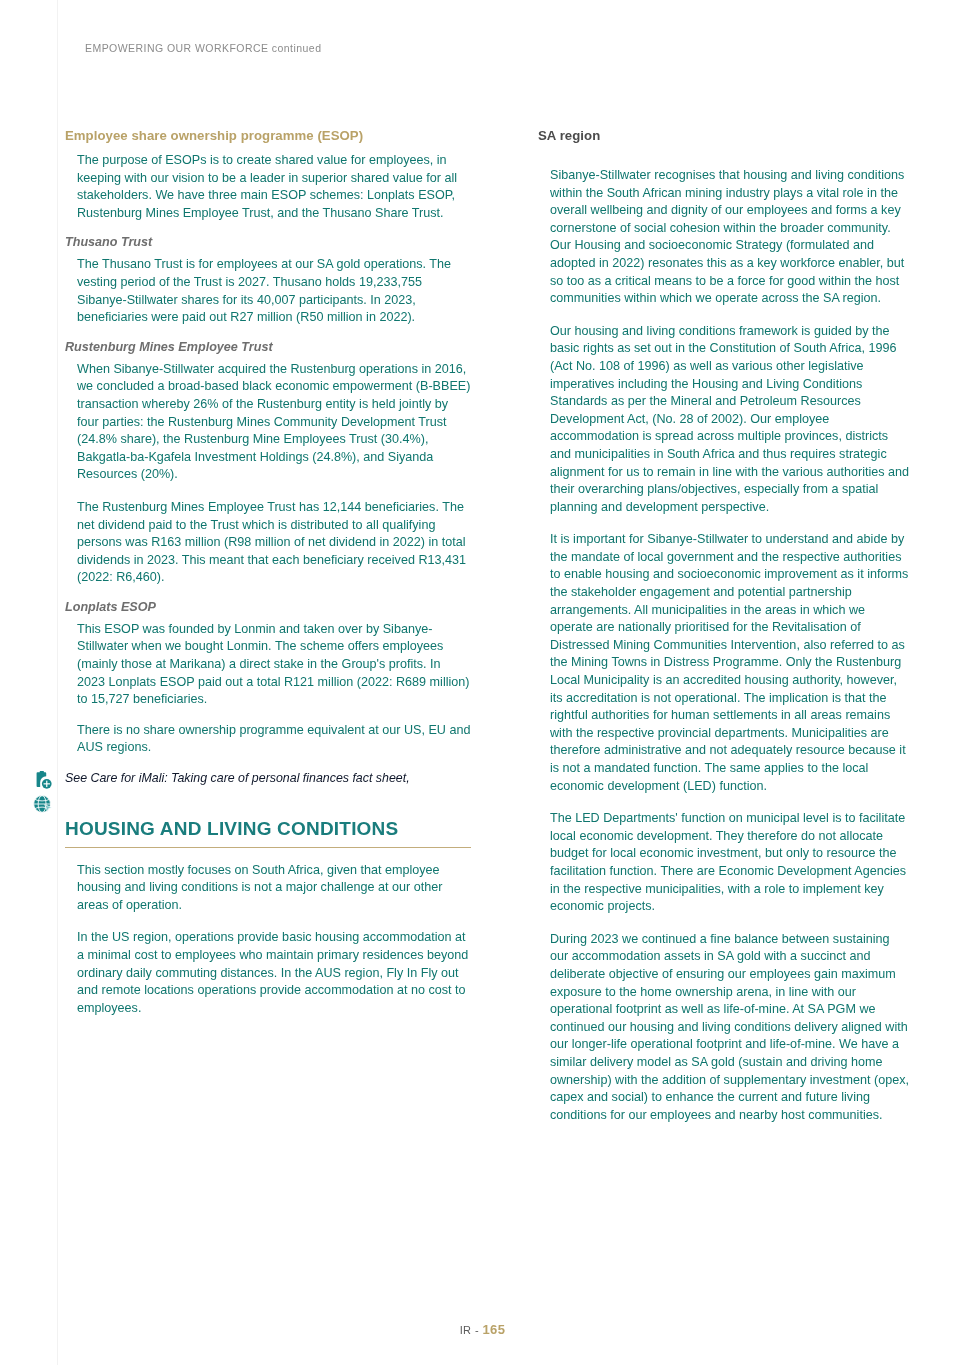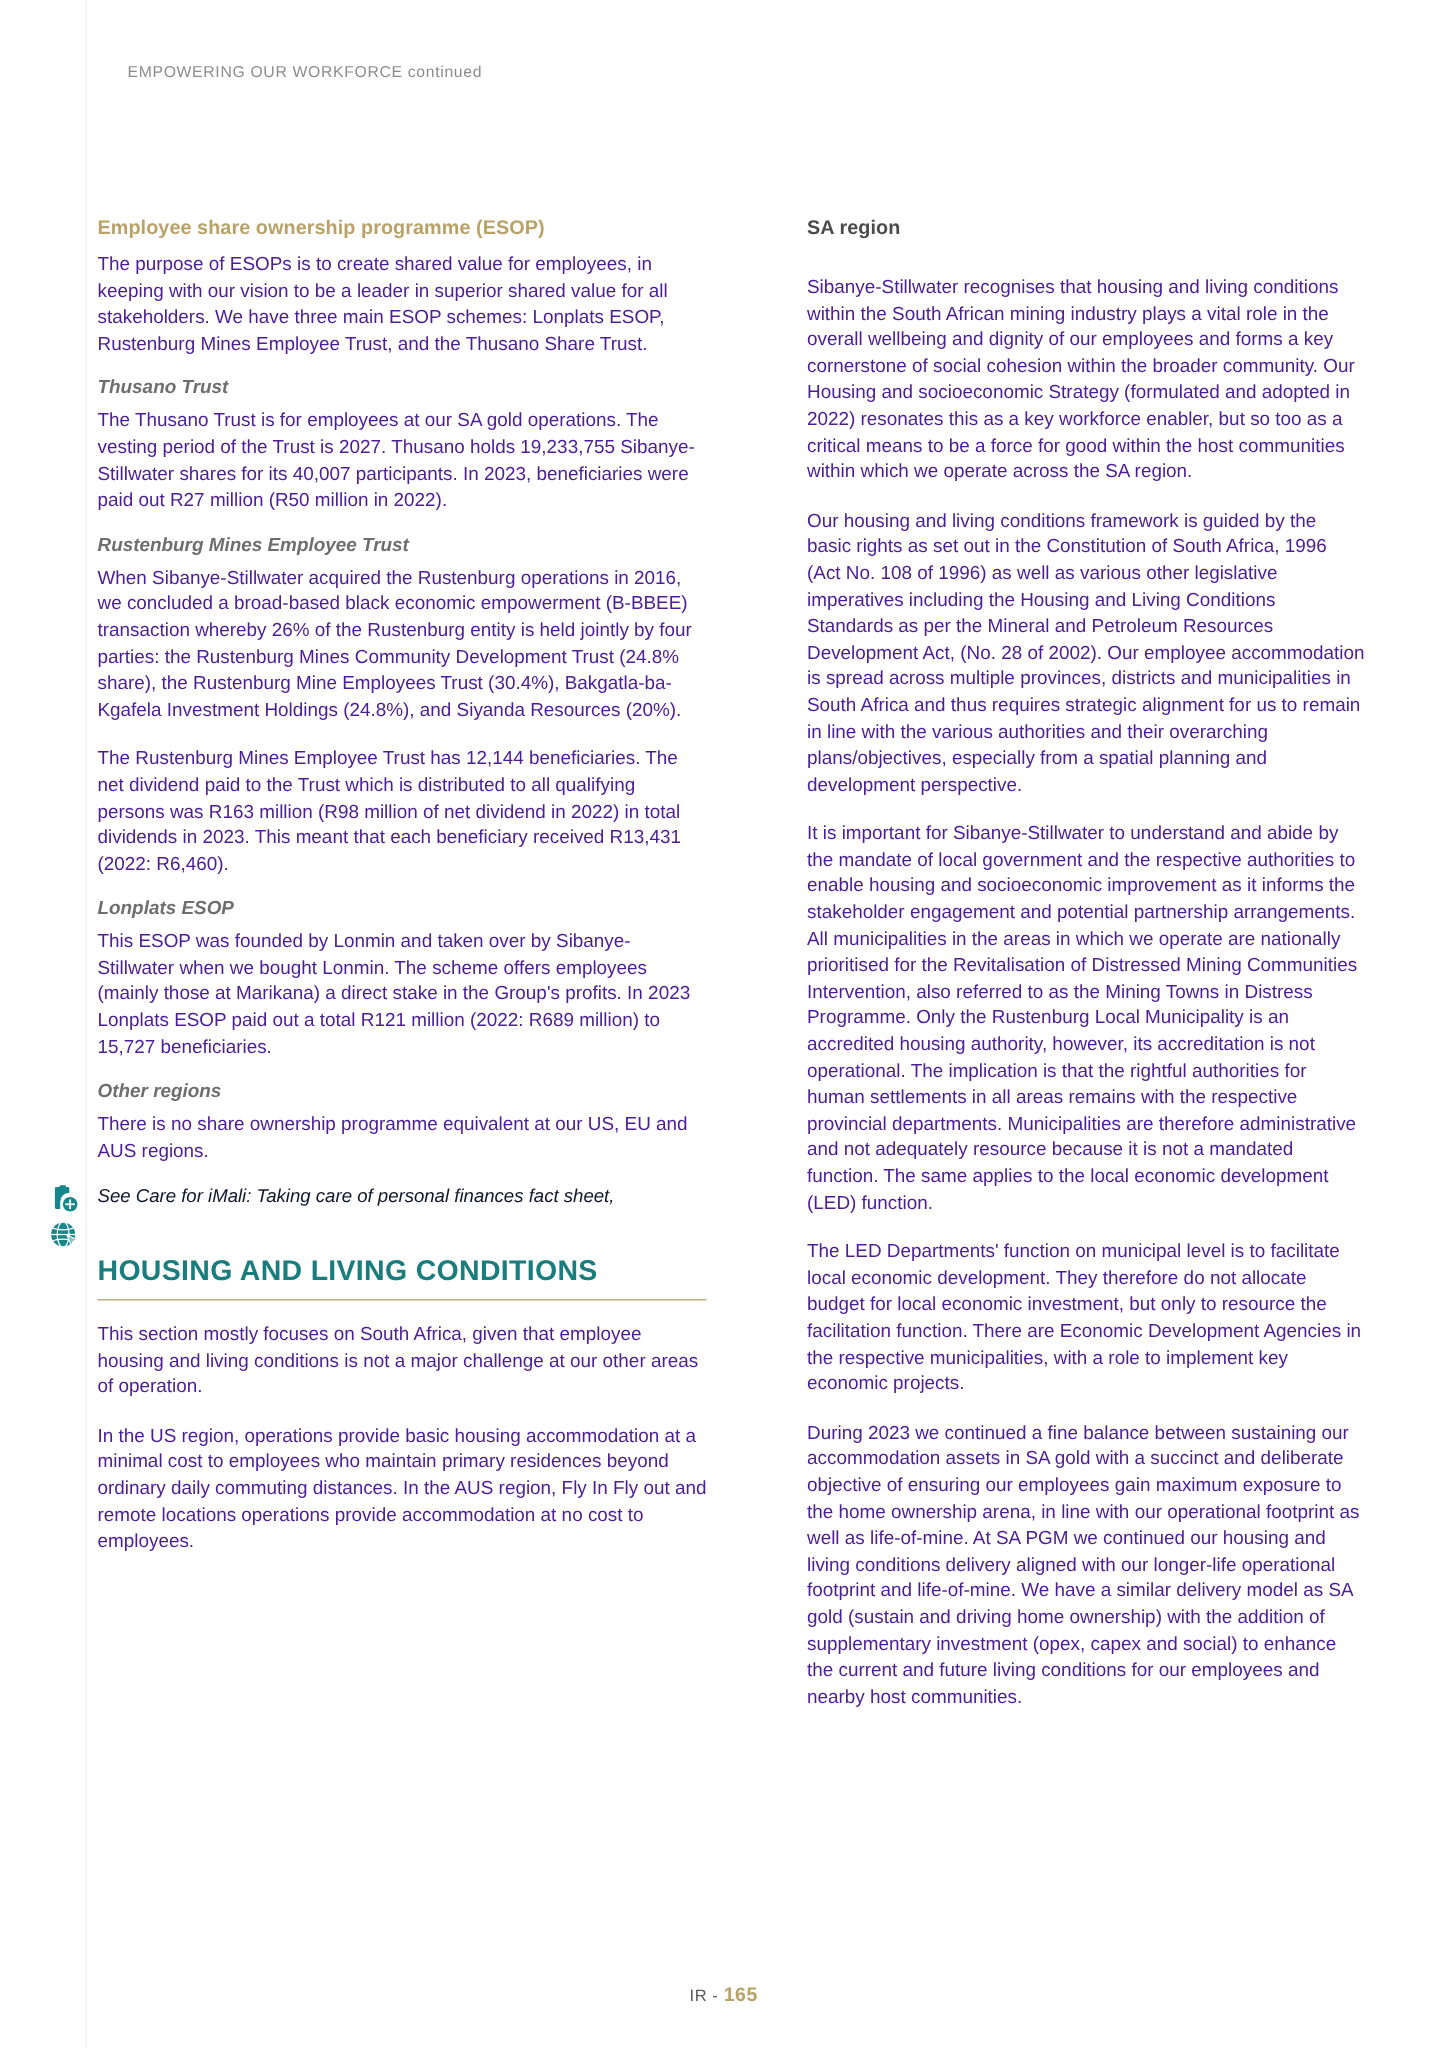--- a/index.html
+++ b/index.html
@@ -31,21 +31,21 @@
     top: 42px;
     font-size: 10.5px;
     letter-spacing: 0.45px;
     color: #8c8c8c;
     font-weight: 400;
     padding-left: 20px;
   }
   #columns {
     position: absolute;
     left: 65px;
-    top: 144px;
+    top: 128px;
     width: 845px;
     display: flex;
     gap: 67px;
   }
   .col { width: 406px; }
   .col-right { width: 406px; }
 
   h3.gold {
     margin: 0 0 9px 0;
     font-size: 13.2px;
@@ -61,24 +61,24 @@
     letter-spacing: 0.05px;
   }
   h4.subhead {
     margin: 0 0 7px 0;
     font-size: 12.6px;
     font-weight: 700;
     font-style: italic;
     color: #6e6e6e;
   }
   p.body {
-    margin: 0 0 15px 0;
+    margin: 0 0 15px 12px;
     font-size: 12.6px;
     line-height: 17.6px;
-    color: #4c1d95;
+    color: #0f766e;
   }
   p.body:last-child { margin-bottom: 0; }
   .block { margin-bottom: 13px; }
   .block-tight { margin-bottom: 6px; }
 
   
   #ref-note {
     position: relative;
     margin: 10px 0 0 0;
     padding-left: 0;
@@ -159,21 +159,20 @@
         <p class="body">When Sibanye-Stillwater acquired the Rustenburg operations in 2016, we concluded a broad-based black economic empowerment (B-BBEE) transaction whereby 26% of the Rustenburg entity is held jointly by four parties: the Rustenburg Mines Community Development Trust (24.8% share), the Rustenburg Mine Employees Trust (30.4%), Bakgatla-ba-Kgafela Investment Holdings (24.8%), and Siyanda Resources (20%).</p>
         <p class="body">The Rustenburg Mines Employee Trust has 12,144 beneficiaries. The net dividend paid to the Trust which is distributed to all qualifying persons was R163 million (R98 million of net dividend in 2022) in total dividends in 2023. This meant that each beneficiary received R13,431 (2022: R6,460).</p>
       </div>
 
       <div class="block">
         <h4 class="subhead">Lonplats ESOP</h4>
         <p class="body">This ESOP was founded by Lonmin and taken over by Sibanye-Stillwater when we bought Lonmin. The scheme offers employees (mainly those at Marikana) a direct stake in the Group's profits. In 2023 Lonplats ESOP paid out a total R121 million (2022: R689 million) to 15,727 beneficiaries.</p>
       </div>
 
       <div class="block">
-        <h4 class="subhead">Other regions</h4>
         <p class="body">There is no share ownership programme equivalent at our US, EU and AUS regions.</p>
       </div>
 
 
       <div id="ref-note">
         <div id="ref-icons">
           <span class="icon-box">
             <svg width="22" height="22" viewBox="0 0 24 24">
               <path d="M6 2.5 h8.5 a1 1 0 0 1 1 1 v3.2 a6.6 6.6 0 0 0 -6.6 6.6 v5.2 h-2.9 a1 1 0 0 1 -1 -1 v-14 a1 1 0 0 1 1 -1 z" fill="#17868a"></path>
               <rect x="8.4" y="1.2" width="4.6" height="2.6" rx="0.7" fill="#17868a"></rect>

